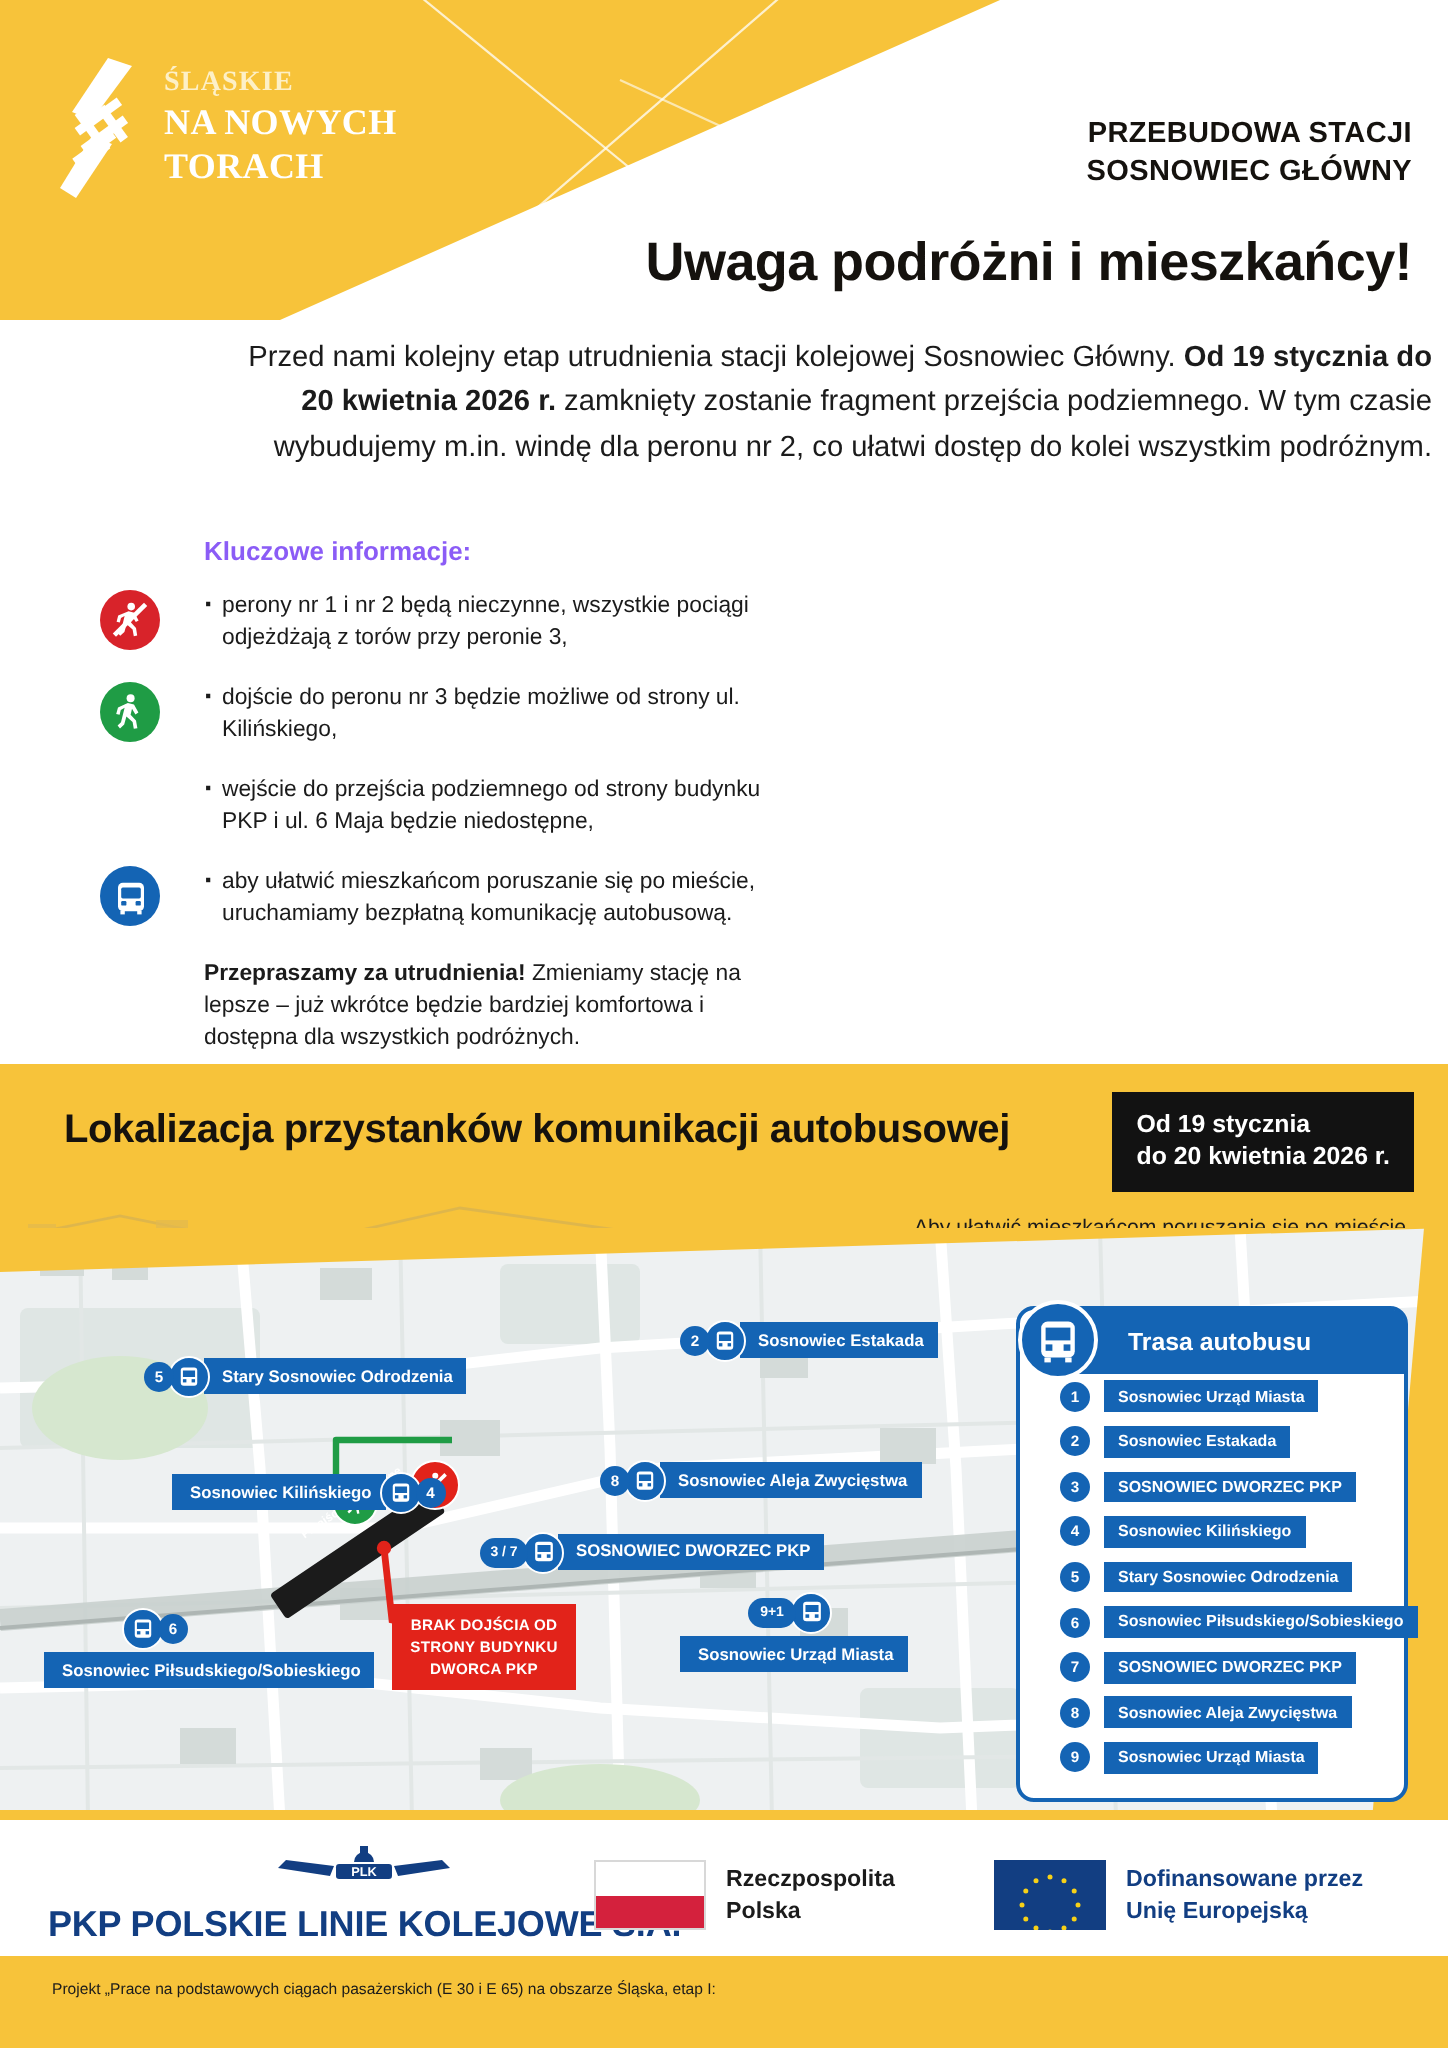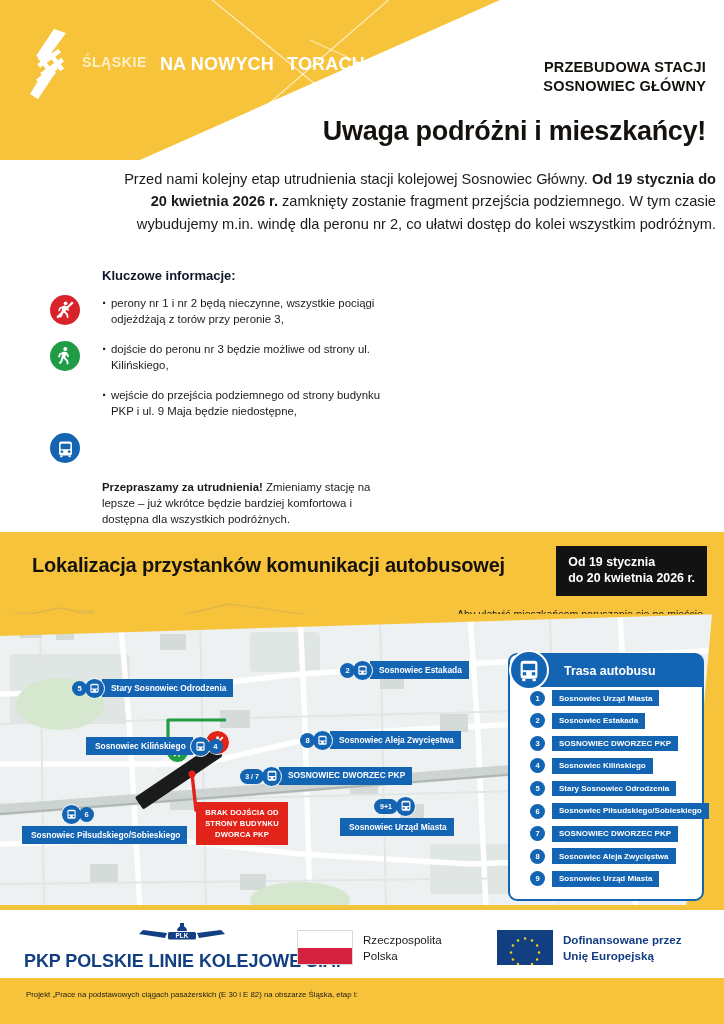--- a/index.html
+++ b/index.html
@@ -13,38 +13,38 @@
   
   .header { position:relative; width:724px; height:160px; background:#fff; overflow:hidden; }
   .header-yellow {
     position:absolute; left:0; top:0; width:724px; height:160px;
     background:#f7c33a;
     clip-path: polygon(0 0, 500px 0, 140px 160px, 0 160px);
   }
   .header-lines { position:absolute; left:0; top:0; width:724px; height:160px; pointer-events:none; }
   .logo-block { position:absolute; left:30px; top:28px; display:flex; align-items:center; gap:12px; }
   .logo-mark { width:40px; height:72px; flex:none; }
-  .logo-words { display:flex; flex-direction:row; gap:13px; }
+  .logo-words { display:flex; flex-direction:column; gap:1px;font-family:Liberation Serif, serif; }
   .logo-l1 { font-size:14px; font-weight:bold; color:#fff8e0; letter-spacing:0.6px; opacity:.85; }
   .logo-l2 { font-size:18px; font-weight:bold; color:#ffffff; letter-spacing:0.2px; }
   .logo-l3 { font-size:18px; font-weight:bold; color:#ffffff; letter-spacing:0.2px; }
 
   .hdr-right { position:absolute; right:18px; top:58px; text-align:right; }
   .hdr-kicker { font-size:14.5px; font-weight:bold; color:#15120e; line-height:1.3; letter-spacing:.2px; }
   .hdr-title { position:absolute; right:18px; top:116px; font-size:27px; font-weight:bold; color:#15120e; letter-spacing:-0.3px; white-space:nowrap; }
 
   
   .intro { position:absolute; left:120px; top:168px; width:596px; text-align:right;
            font-size:14.6px; line-height:1.53; color:#1b1b1b; }
   .intro b { font-weight:bold; }
 
   
   .info-wrap { position:absolute; left:0; top:268px; width:724px; height:262px; }
   .info-left { position:absolute; left:50px; top:0px; width:345px; }
-  .info-head { font-size:13px; font-weight:bold; color:#0f172a; margin-left:52px; margin-bottom:12px; }
+  .info-head { font-size:13px; font-weight:bold; color:#8b5cf6; margin-left:52px; margin-bottom:12px; }
   .bullets { position:relative; margin-left:0; }
   .bullet-row { position:relative; display:flex; align-items:flex-start; margin-bottom:12px; min-height:34px; }
   .bullet-iconcol { width:52px; flex:none; display:flex; align-items:center; justify-content:flex-start; }
   .circ { width:30px; height:30px; border-radius:50%; display:flex; align-items:center; justify-content:center; flex:none; }
   .circ.red { background:#d8232a; }
   .circ.green { background:#1f9c45; }
   .circ.blue { background:#1464b4; }
   .bullet-text { font-size:11.4px; line-height:1.38; color:#1b1b1b; position:relative; padding-left:9px; padding-top:1px; }
   .bullet-text:before { content:"·"; position:absolute; left:0px; top:-2px; font-size:15px; font-weight:bold; color:#1b1b1b; }
   .apology { margin-left:52px; margin-top:6px; font-size:11.4px; line-height:1.42; color:#1b1b1b; }
@@ -103,21 +103,21 @@
   .legend-num { width:15px; height:15px; border-radius:50%; background:#1464b4; color:#fff; font-size:7.6px;
                 font-weight:bold; display:flex; align-items:center; justify-content:center; flex:none; }
   .legend-name { background:#1464b4; color:#fff; font-size:8px; font-weight:bold; padding:3.2px 7px 3.6px 7px; white-space:nowrap; }
 
   
   .foot-rule { position:absolute; left:0; top:905px; width:724px; height:5px; background:#f7c33a; }
   .footer-logos { position:absolute; left:0; top:910px; width:724px; height:68px; background:#fff;
                   display:flex; align-items:center; }
   .fl-pkp { position:absolute; left:24px; top:13px; text-align:center; }
   .fl-pkp-name { font-size:18px; font-weight:bold; color:#123e82; letter-spacing:-0.1px; margin-top:2px; }
-  .fl-pl { position:absolute; left:297px; top:20px; display:flex; align-items:center; gap:10px; }
+  .fl-pl { position:absolute; left:297px; top:20px; display:flex; align-items:center; gap:10px;font-weight:bold; }
   .flag-pl { width:56px; height:35px; border:1px solid #d8d8d8; overflow:hidden; }
   .flag-pl div { height:50%; }
   .fl-text { font-size:11.6px; line-height:1.3; color:#1b1b1b; }
   .fl-eu { position:absolute; left:497px; top:20px; display:flex; align-items:center; gap:10px; }
   .flag-eu { width:56px; height:35px; background:#123e82; position:relative; }
   .fl-eu-text { font-size:11.6px; line-height:1.3; color:#123e82; font-weight:bold; }
   .footer-fine { position:absolute; left:0; top:978px; width:724px; height:46px; background:#f7c33a; }
   .footer-fine p { position:absolute; left:26px; top:11px; font-size:7.8px; line-height:1.55; color:#1b1b1b; }
 </style>
 </head>
@@ -194,36 +194,37 @@
                   <path d="M9.9 6.5 L13.0 7.3 L15.2 11.3 L13.7 12.2 L12.0 9.4 L11.3 12.4 L14.0 15.2 L14.7 19.1 L12.9 19.4 L12.3 16.0 L9.2 13.3 L8.1 17.2 L6.0 19.2 L4.8 17.8 L6.5 16.1 L8.3 8.9 L6.4 10.0 L5.8 12.4 L4.1 12.0 L5.0 8.7 Z"></path>
                 </g>
               </svg>
             </div>
           </div>
           <div class="bullet-text">dojście do peronu nr 3 będzie możliwe od strony ul. Kilińskiego,</div>
         </div>
 
         <div class="bullet-row">
           <div class="bullet-iconcol"></div>
-          <div class="bullet-text">wejście do przejścia podziemnego od strony budynku PKP i ul. 9 Maja będzie niedostępne,</div>
+          <div class="bullet-text">wejście do przejścia podziemnego od strony budynku PKP i ul. 6 Maja będzie niedostępne,</div>
         </div>
 
         <div class="bullet-row">
           <div class="bullet-iconcol">
             <div class="circ blue">
               <svg width="21" height="21" viewBox="0 0 21 21">
                 <rect x="4" y="3.4" width="13" height="14.2" rx="2.4" fill="#ffffff"></rect>
                 <rect x="5.6" y="5.8" width="9.8" height="5.4" rx="0.8" fill="#1464b4"></rect>
                 <rect x="5.6" y="12.5" width="2.6" height="2.3" rx="0.6" fill="#1464b4"></rect>
                 <rect x="12.8" y="12.5" width="2.6" height="2.3" rx="0.6" fill="#1464b4"></rect>
                 <rect x="5.2" y="17.4" width="2.2" height="1.8" fill="#ffffff"></rect>
                 <rect x="13.6" y="17.4" width="2.2" height="1.8" fill="#ffffff"></rect>
               </svg>
             </div>
           </div>
+          <div class="bullet-text">aby ułatwić mieszkańcom poruszanie się po mieście, uruchamiamy bezpłatną komunikację autobusową.</div>
         </div>
       </div>
 
       <div class="apology">
         <b>Przepraszamy za utrudnienia!</b><span> Zmieniamy stację na lepsze – już wkrótce będzie bardziej komfortowa i dostępna dla wszystkich podróżnych.</span>
       </div>
     </div>
 
     <div class="aerial">
       <div class="aerial-bg">
@@ -621,17 +622,17 @@
       </div>
       <div class="fl-eu-text">
         <div>Dofinansowane przez</div>
         <div>Unię Europejską</div>
       </div>
     </div>
   </div>
 
   <div class="footer-fine">
     <p>
-      <span>Projekt „Prace na podstawowych ciągach pasażerskich (E 30 i E 82) na obszarze Śląska, etap I:</span><br>
+      <span>Projekt „Prace na podstawowych ciągach pasażerskich (E 30 i E 65) na obszarze Śląska, etap I:</span><br>
     </p>
   </div>
 
 </div>
 
 </body></html>

